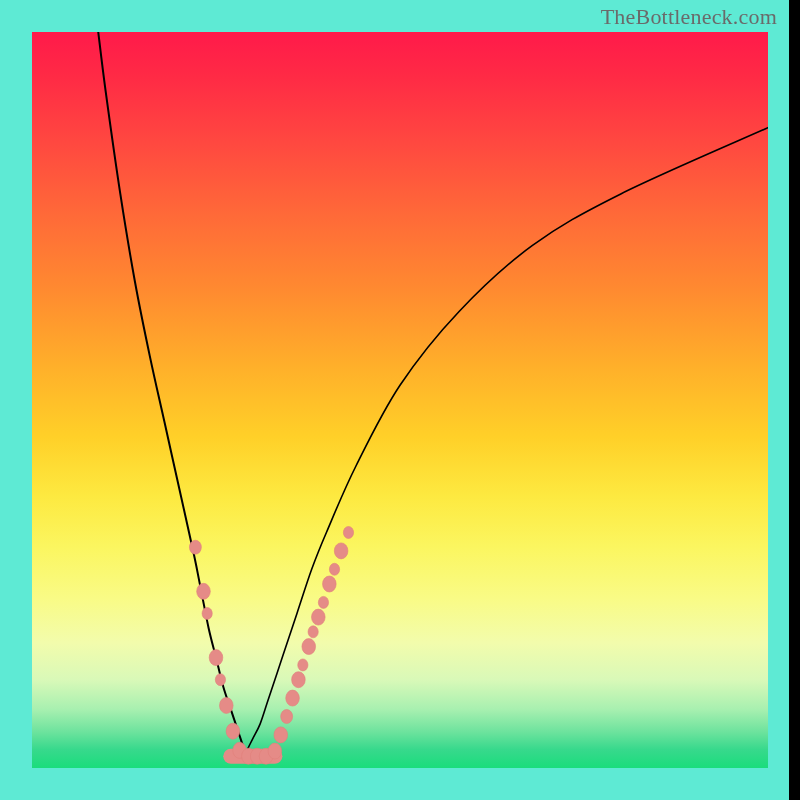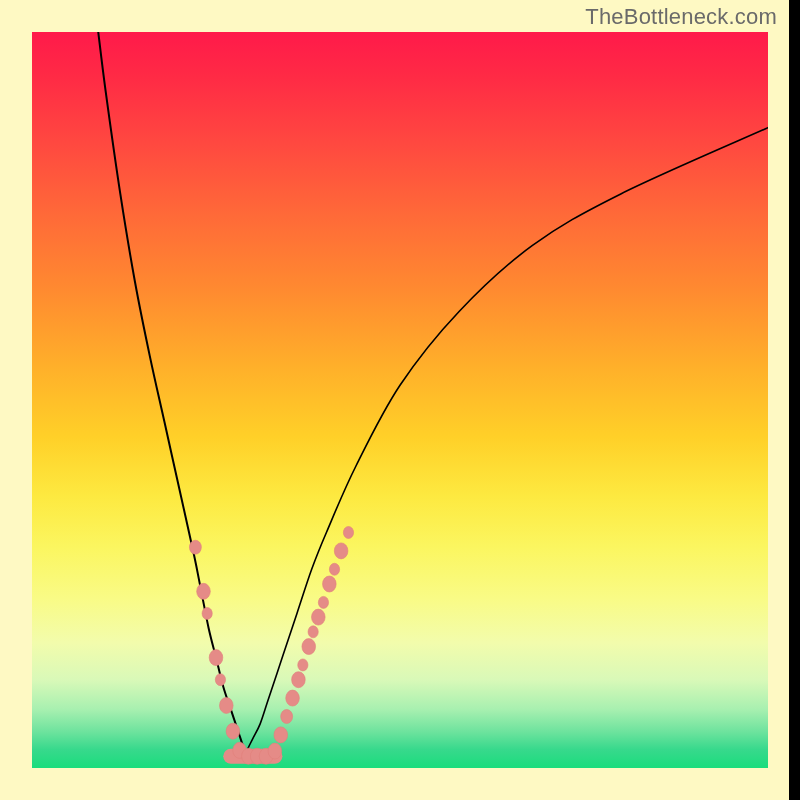--- a/index.html
+++ b/index.html
@@ -10,21 +10,22 @@
     background: #000;
     overflow: hidden;
     font-family: Arial, Helvetica, sans-serif;
   }
   .frame {
     position: absolute;
     top: 0;
     left: 0;
     width: 789px;
     height: 800px;
-    background: #fef9c3;
+    background: #5eead4;
+    font-family: Liberation Serif, serif;
   }
   .plot-area {
     position: absolute;
     top: 32px;
     left: 32px;
     width: 736px;
     height: 736px;
     overflow: hidden;
   }
   .gradient-bg {

